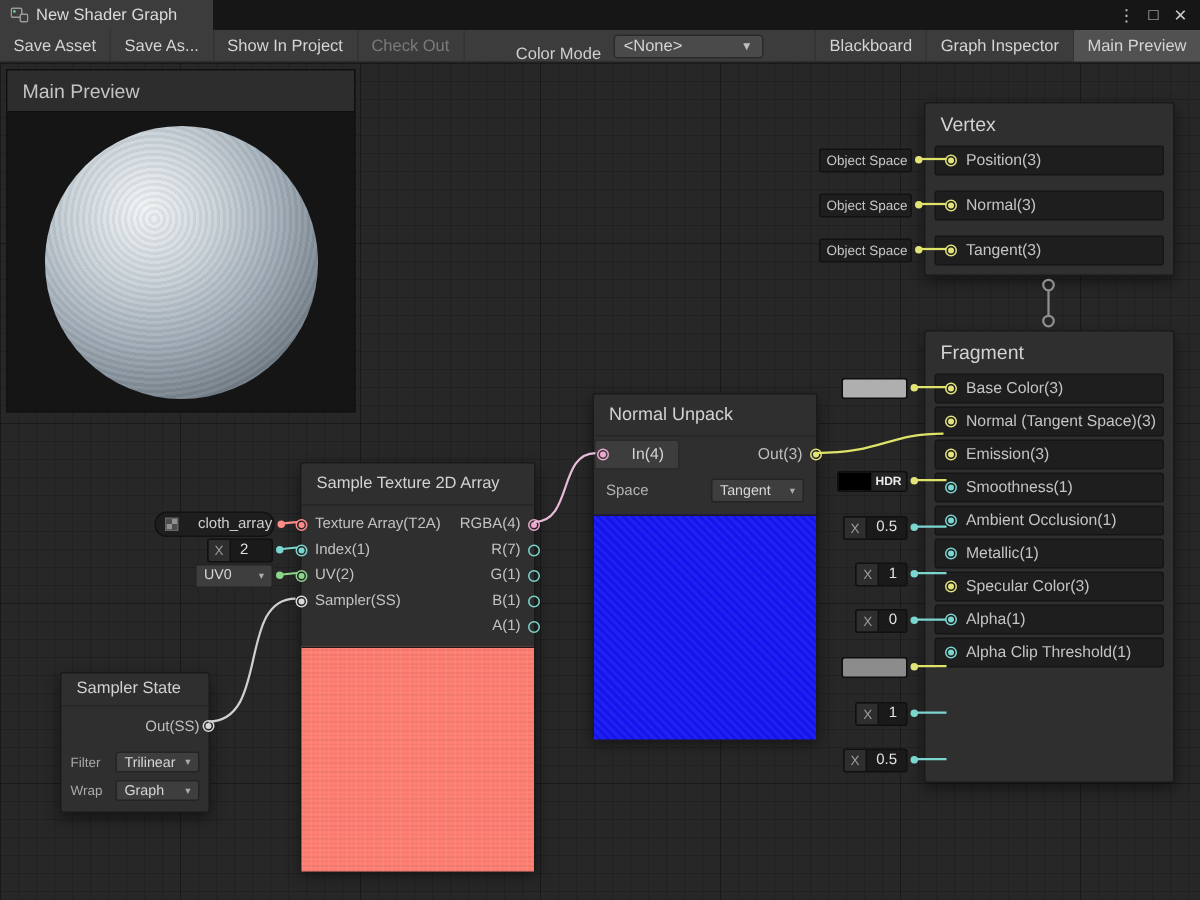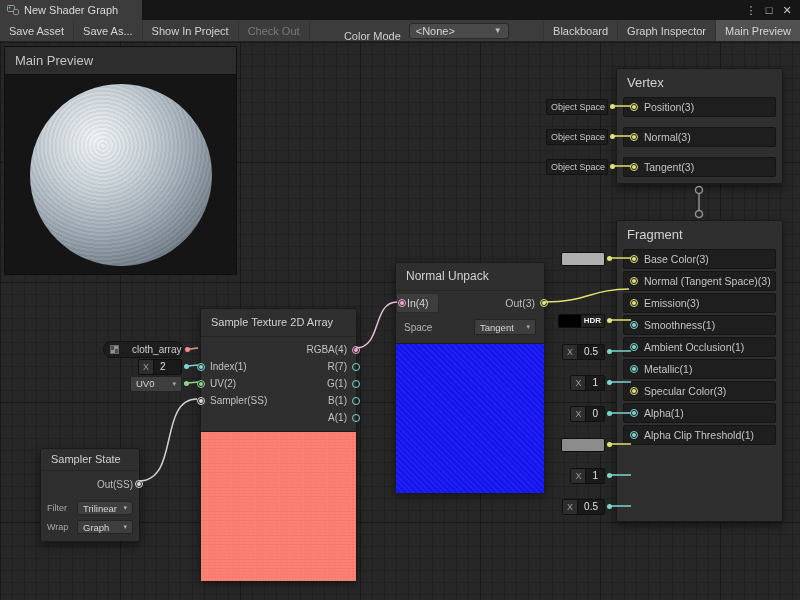--- a/index.html
+++ b/index.html
@@ -91,21 +91,21 @@
   .iorow.out{justify-content:flex-end}
   .iorow.out .port{margin-left:0;margin-right:-6px;order:2}
   .preview{border-top:1px solid #1A1A1A}
   .preview.red{width:155px;height:150px;background-color:var(--preview_red);
     background-image:repeating-linear-gradient(0deg,rgba(0,0,0,.05) 0 1px,transparent 1px 3px),
       repeating-linear-gradient(90deg,rgba(255,255,255,.06) 0 1px,transparent 1px 3px)}
   .preview.blue{width:148px;height:150px;background-color:var(--preview_blue);
     background-image:repeating-linear-gradient(45deg,rgba(255,255,255,.05) 0 2px,transparent 2px 4px)}
   
   .nu-row1{display:flex;align-items:center;justify-content:space-between;height:20px;margin:2px 0 6px}
-  .inslot{display:flex;align-items:center;gap:1px;height:20px;padding:0 9px 0 2px;background:#3D3D3D;
+  .inslot{display:flex;align-items:center;gap:15px;height:20px;padding:0 9px 0 2px;background:#3D3D3D;
     border:1px solid #2A2A2A;border-radius:2px;font-size:10.5px;color:#D4D4D4}
   .inslot .port{margin-left:-1px}
   .outgrp{display:flex;align-items:center;gap:5px;font-size:10.5px;padding-right:2px}
   .outgrp .port{margin-right:-6px}
   .nu-row2{display:flex;align-items:center;justify-content:space-between;height:16px;margin:0 8px 8px;
     font-size:10px;color:#B4B4B4}
   
   .ss-out{display:flex;justify-content:flex-end;align-items:center;gap:5px;height:18px;margin:4px 0 8px;
     padding:0 6px;font-size:10px;position:relative}
   .ss-out .port{position:absolute;right:-4px;top:5px}
@@ -302,20 +302,24 @@
     <div class="valbox">
       <span class="ax">X</span>
       <span class="vv">0.5</span>
     </div>
     <span class="wdot p-f1"></span>
   </div>
 
   <div class="node" style="left:200px;top:266px;width:157px;height:272px">
     <div class="node-title sm">Sample Texture 2D Array</div>
     <div class="sample-body">
+      <div class="iorow" style="top:4px">
+        <span class="port connected p-tex"></span>
+        <span>Texture Array(T2A)</span>
+      </div>
       <div class="iorow" style="top:21px">
         <span class="port connected p-f1"></span>
         <span>Index(1)</span>
       </div>
       <div class="iorow" style="top:38px">
         <span class="port connected p-v2"></span>
         <span>UV(2)</span>
       </div>
       <div class="iorow" style="top:55px">
         <span class="port connected p-ss"></span>

